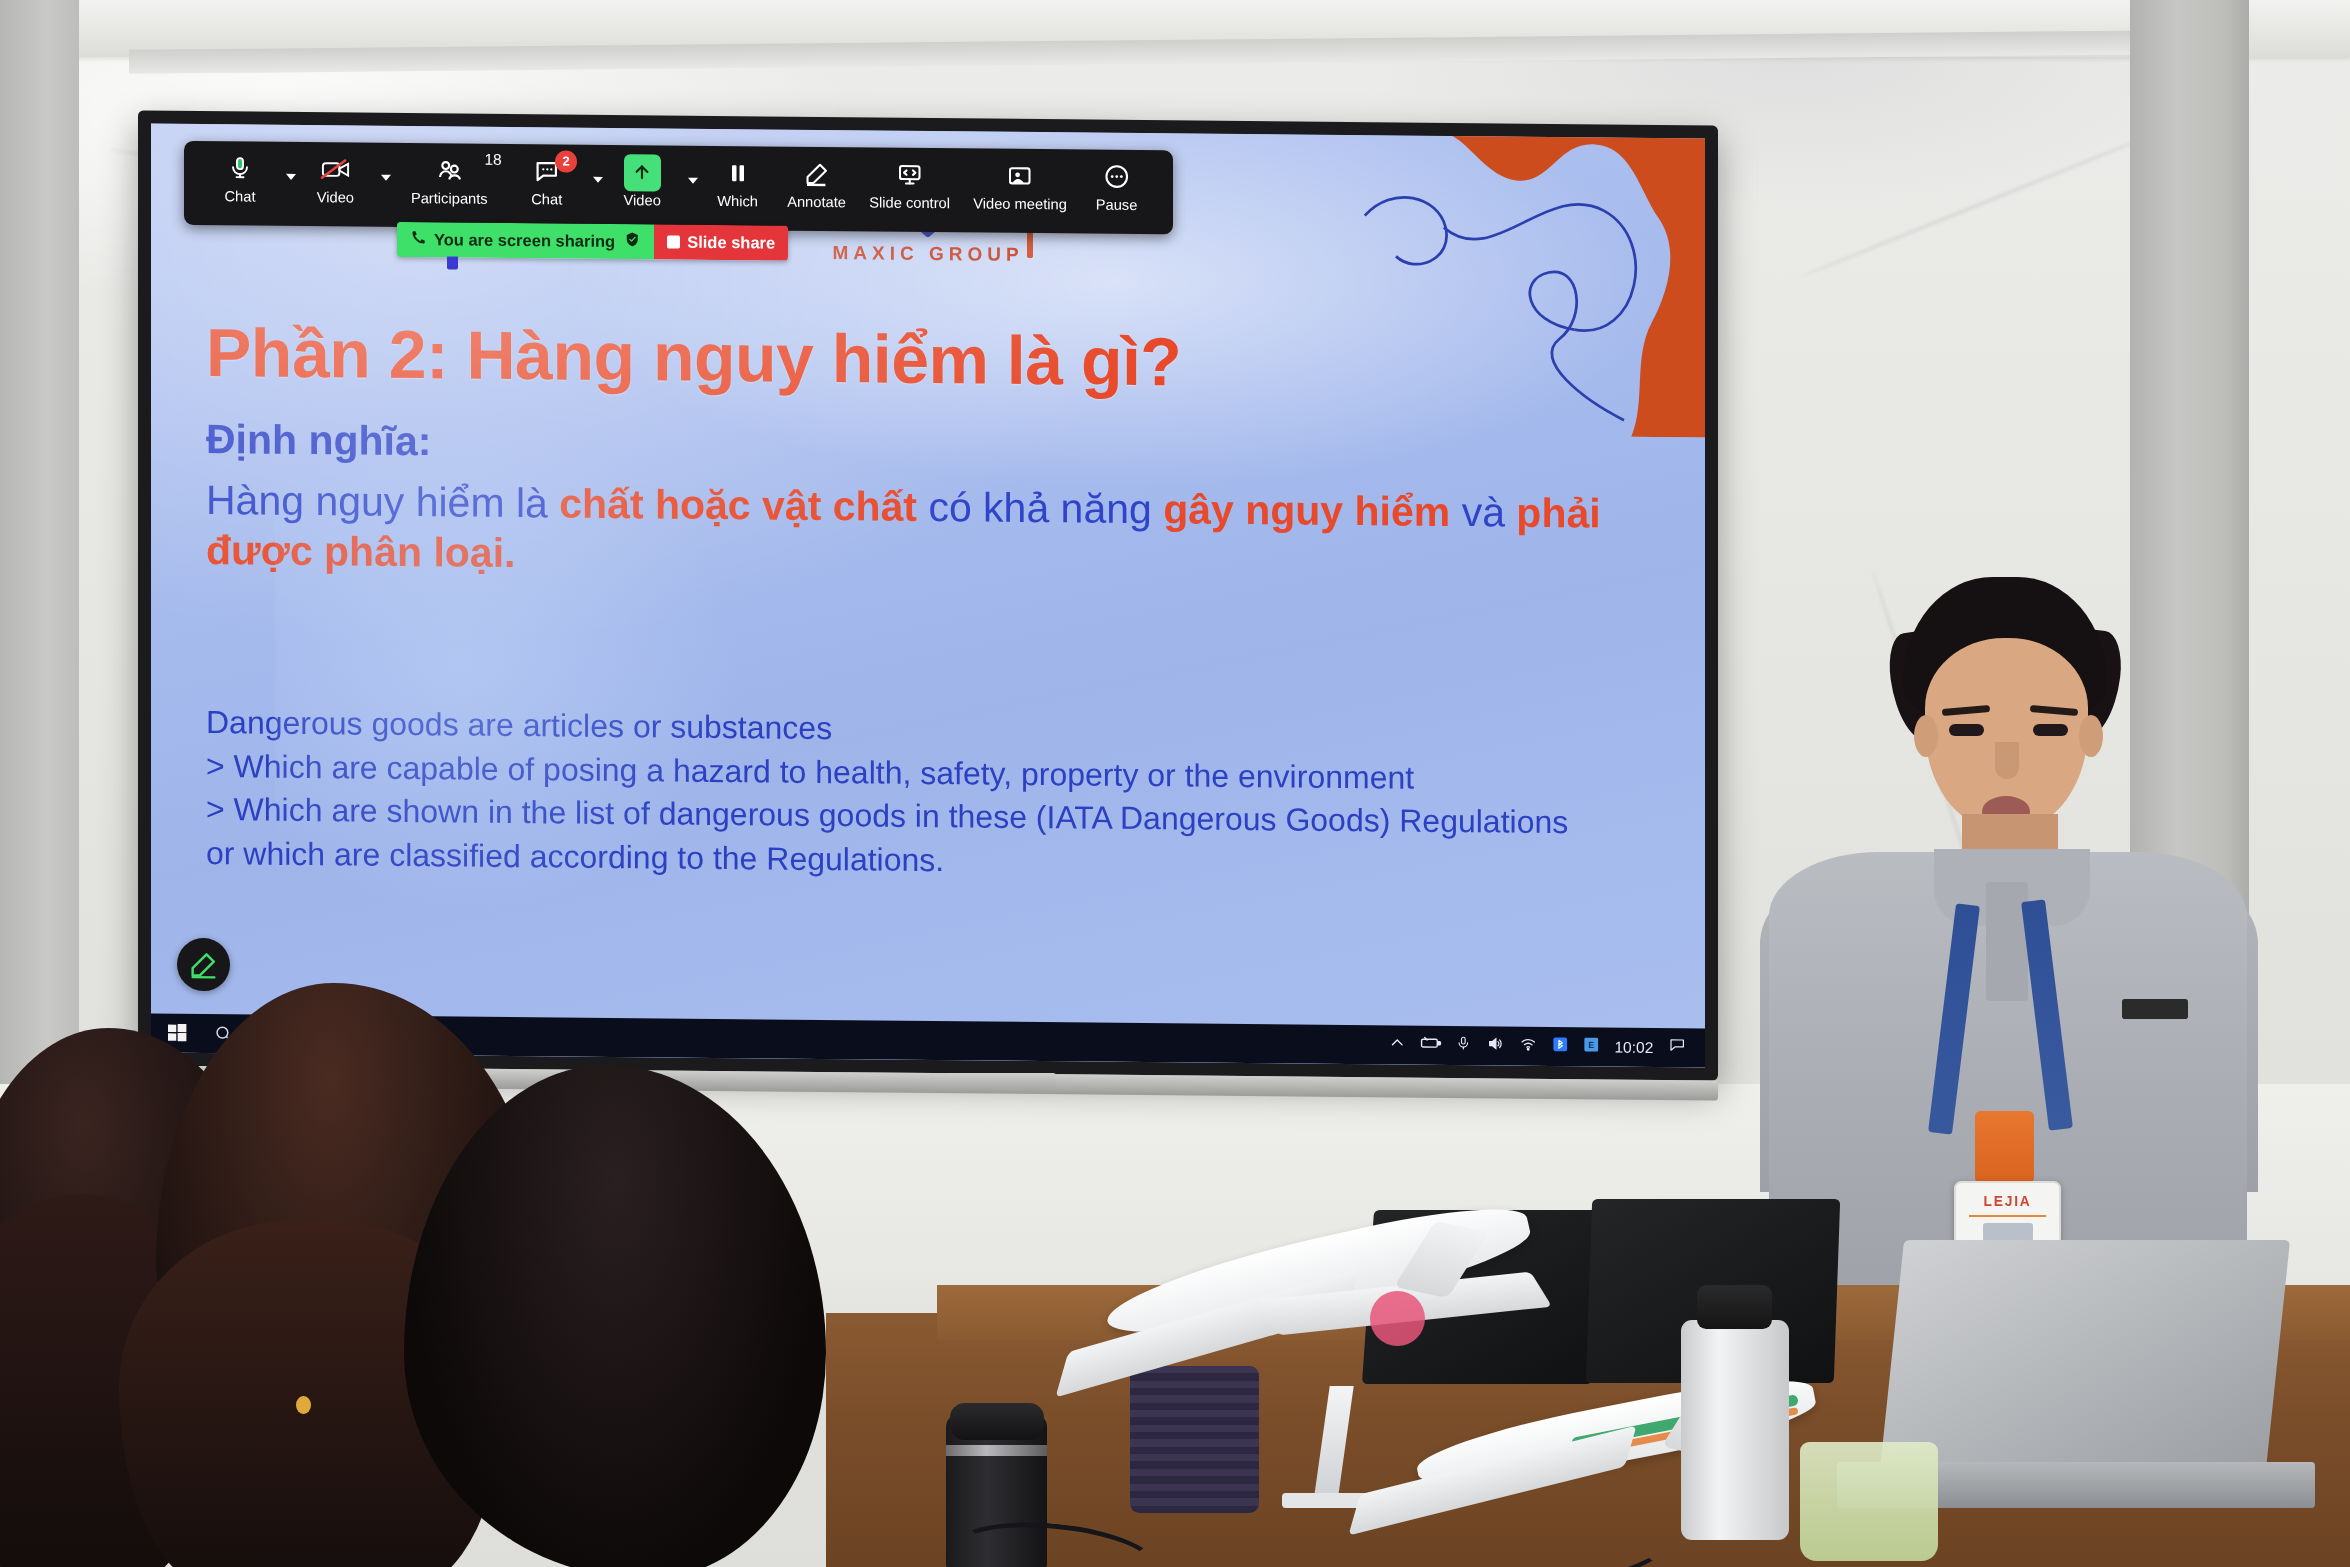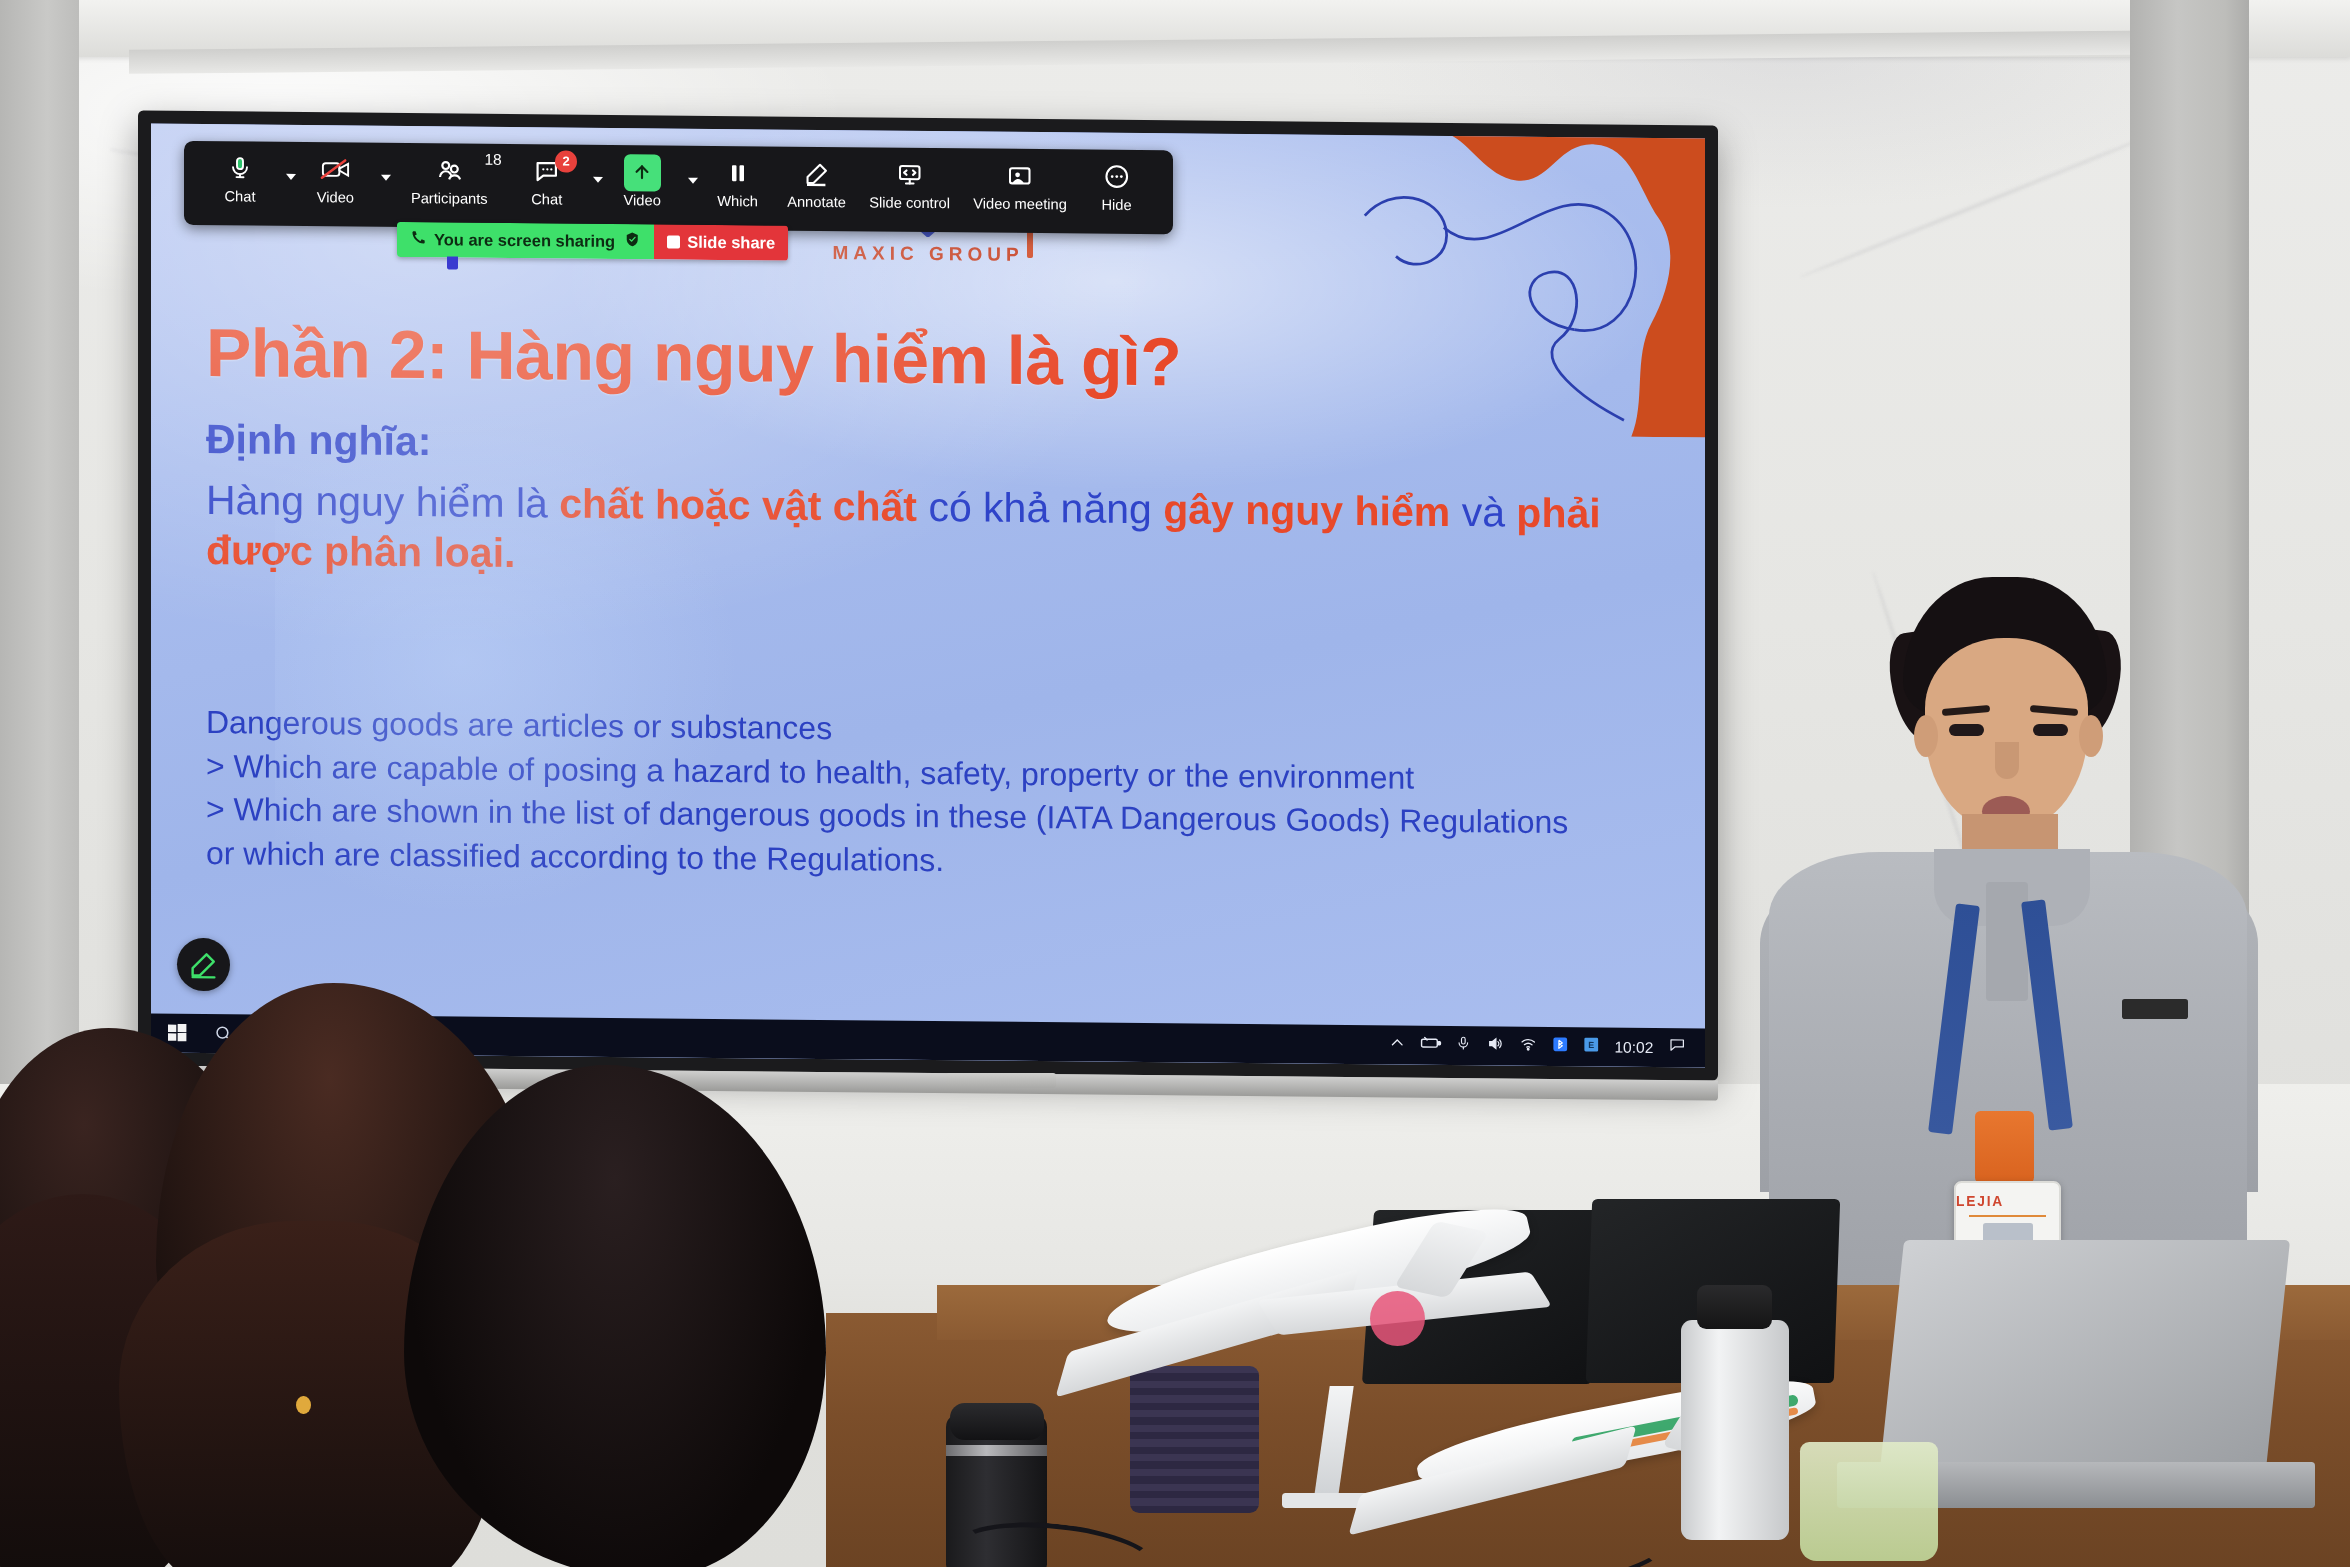--- a/index.html
+++ b/index.html
@@ -175,21 +175,21 @@
       background:linear-gradient(180deg,#2e4f96,#38589e); transform:rotate(7deg);
       border-radius:3.7px; }
   .p-lanyard-r{ position:absolute; left:290px; top:323px; width:24px; height:230px;
       background:linear-gradient(180deg,#2e4f96,#3a5aa0); transform:rotate(-7deg);
       border-radius:3.7px; }
   .p-lan-orange{ position:absolute; left:230px; top:534px; width:59px; height:72px;
       background:linear-gradient(180deg,#e8772f,#d9631f); border-radius:5.5px; }
   .p-badge{ position:absolute; left:209px; top:604px; width:107px; height:134px;
       background:#f4f4f2; border:2.8px solid #dcdcd8; border-radius:7.3px;
       box-shadow:0 2.8px 7.3px rgba(0,0,0,.25); }
-  .p-badge .bt{ margin-top:11px; text-align:left; color:#cf4730; font-size:13.8px;
+  .p-badge .bt{ margin-top:11px; text-align:center; color:#cf4730; font-size:13.8px;
       letter-spacing:1.8px; font-weight:700; }
   .p-badge .bline{ width:77px; height:2.8px; background:#e08a3a; margin:5.5px auto; }
   .p-badge .bphoto{ width:50px; height:50px; background:#b9c0ca; margin:3.7px auto;
       border-radius:2.8px; }
   .p-logo{ position:absolute; left:377px; top:422px; width:66px; height:20px;
       background:#2b2b2b; border-radius:2.8px; }
 
   
   .fg{ position:absolute; left:0; top:1010px; width:2351px; height:557px; }
   .table{ position:absolute; left:826px; top:303px; width:1524px; height:257px;
@@ -442,21 +442,21 @@
 
           <div class="zi">
             <div class="gl">
               <svg width="27.5" height="27.5" viewBox="0 0 24 24" fill="none" stroke="#fff" stroke-width="1.8">
                 <circle cx="12" cy="12" r="9"></circle>
                 <circle cx="8" cy="12" r="1.2" fill="#fff" stroke="none"></circle>
                 <circle cx="12" cy="12" r="1.2" fill="#fff" stroke="none"></circle>
                 <circle cx="16" cy="12" r="1.2" fill="#fff" stroke="none"></circle>
               </svg>
             </div>
-            <div class="lb">Hide</div>
+            <div class="lb">Pause</div>
           </div>
         </div>
 
         <div class="share-banner">
           <div class="sb-green">
             <span>
               <svg width="14.7" height="14.7" viewBox="0 0 24 24" fill="#0d2b12">
                 <path d="M6 2c-1 0-2 1-2 2 0 9 9 18 18 18 1 0 2-1 2-2v-3l-5-2-2 3c-4-2-7-5-9-9l3-2-2-5z"></path>
               </svg>
             </span>

